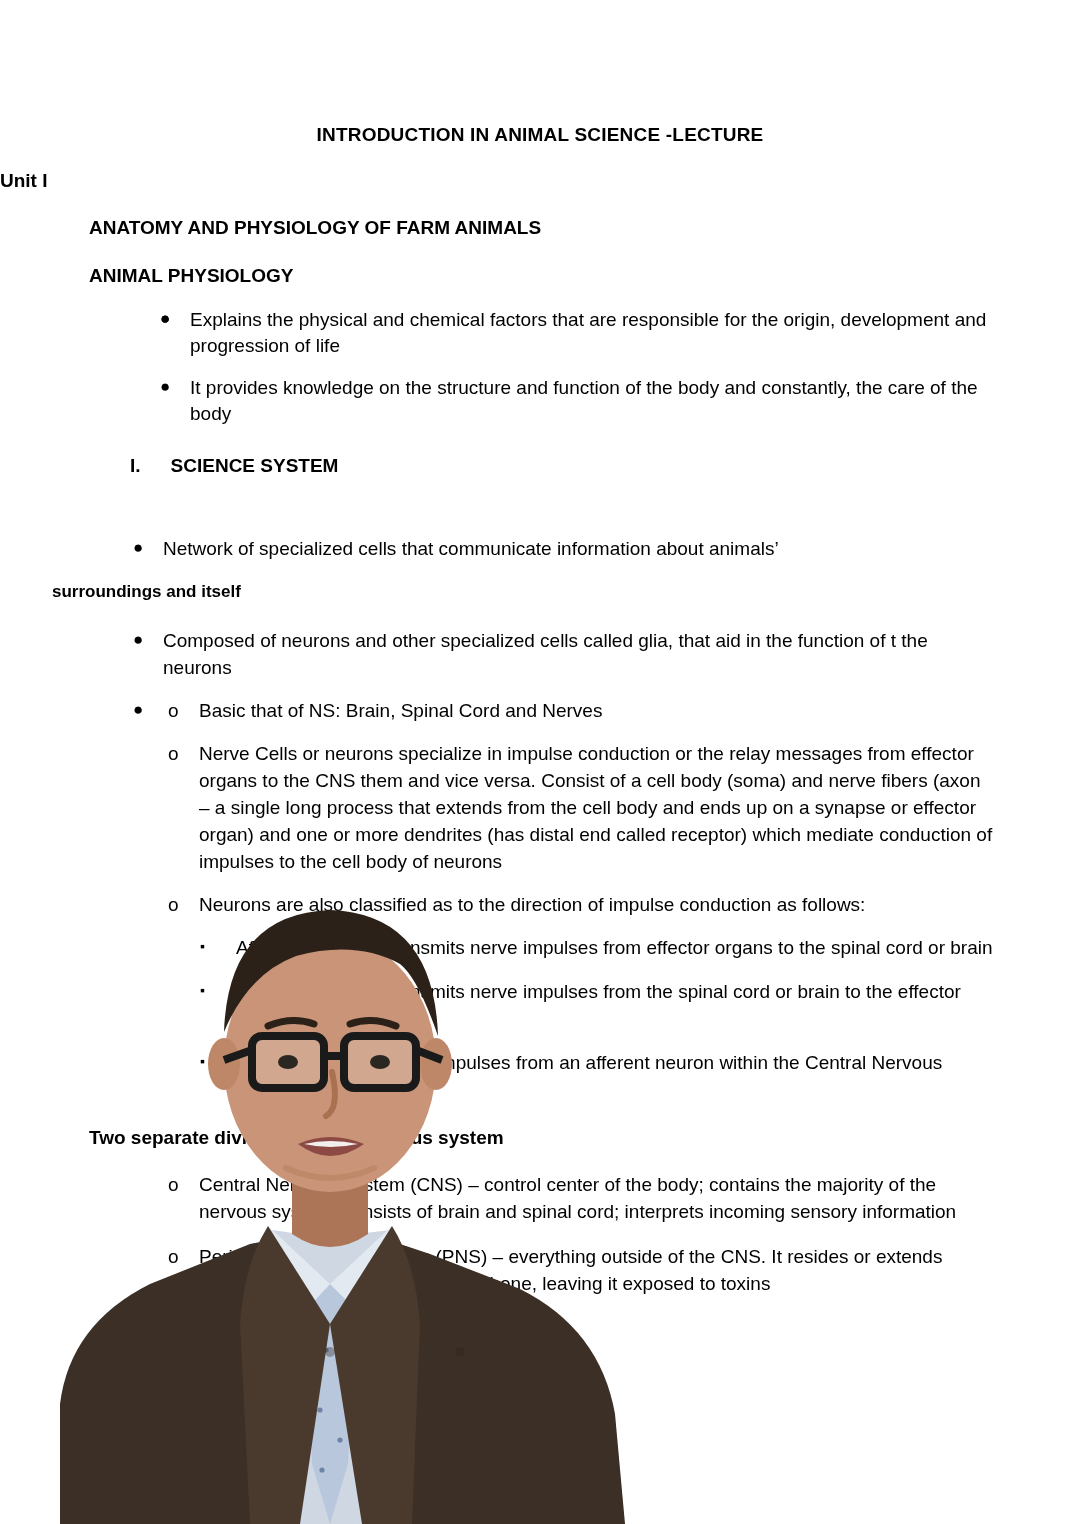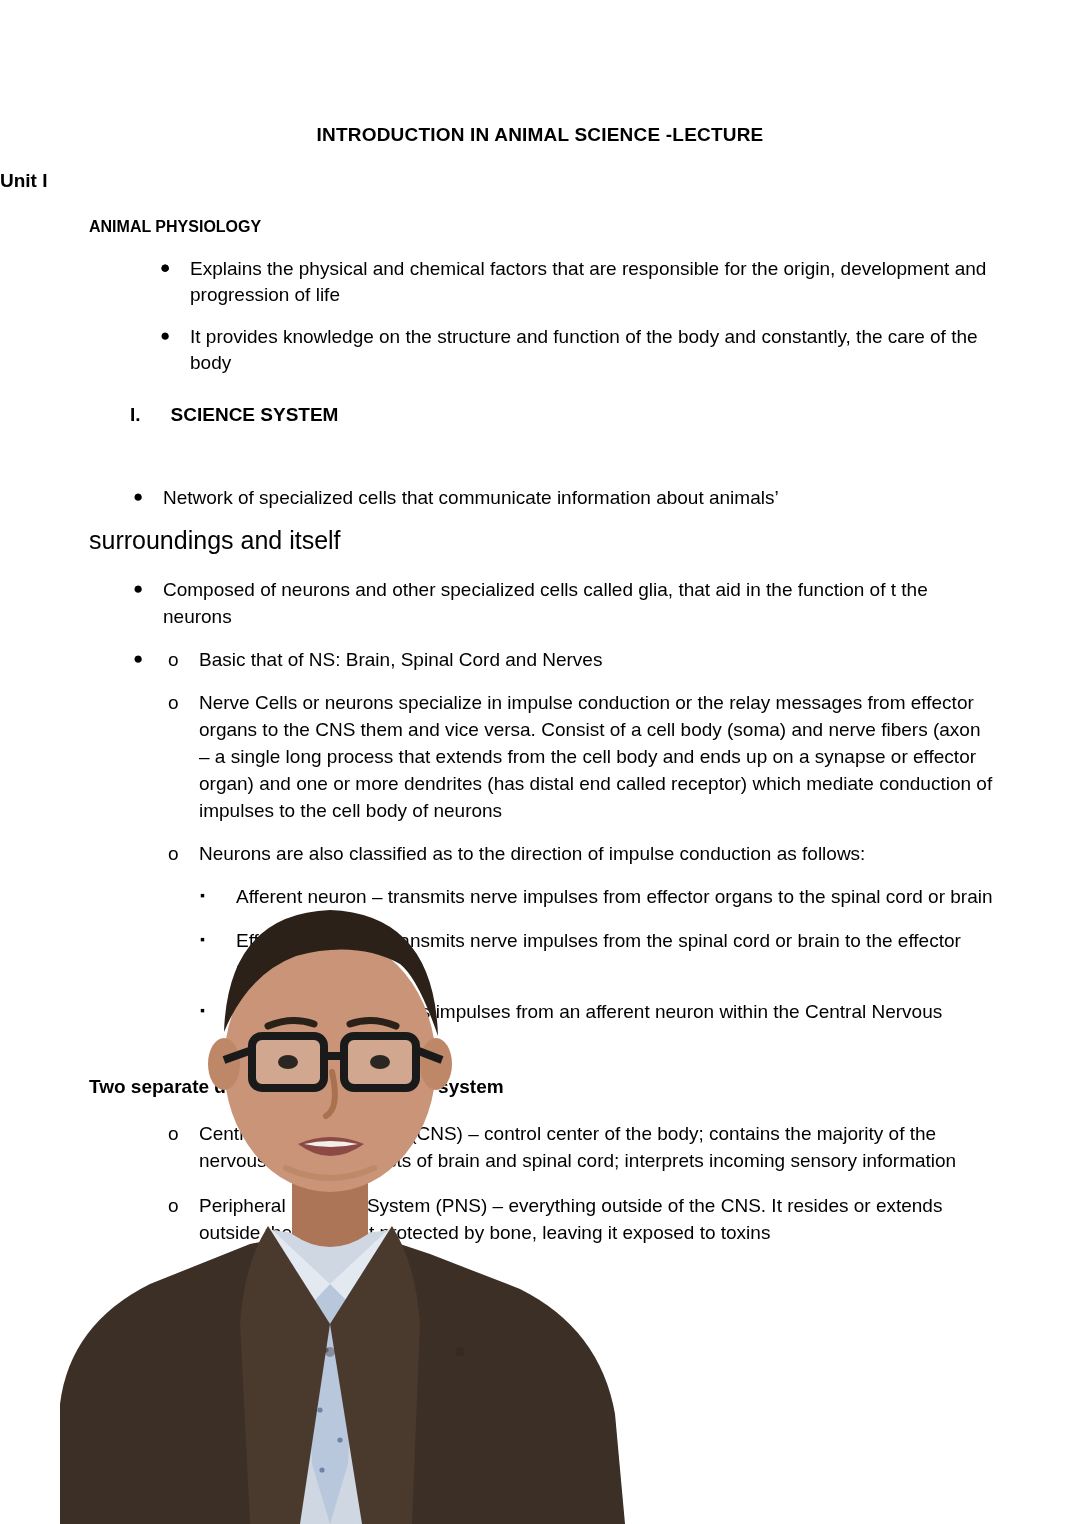--- a/index.html
+++ b/index.html
@@ -43,21 +43,21 @@
     margin-top: 24px;
   }
   .h-left {
     font-weight: bold;
     font-size: 19px;
     margin-left: 89px;
     margin-top: 25px;
   }
   .h-left2 {
     font-weight: bold;
-    font-size: 16px;
+    font-size: 19px;
     margin-left: 89px;
     margin-top: 26px;
   }
   ul.lvl1 {
     list-style: none;
     margin: 20px 0 0 0;
     padding: 0;
   }
   ul.lvl1 > li {
     position: relative;
@@ -98,24 +98,25 @@
     padding-left: 30px;
   }
   ul.lvl1b > li .dot {
     position: absolute;
     left: 0;
     top: -1px;
     font-size: 17px;
     line-height: 27px;
   }
   .plainline {
-    font-size: 25px;
-    margin-left: 89px;
+    font-size: 17px;
+    margin-left: 52px;
     margin-top: 16px;
     line-height: 27px;
+    font-weight: bold;
   }
   ul.lvl2 {
     list-style: none;
     margin: 16px 0 0 0;
     padding: 0;
   }
   ul.lvl2 > li {
     position: relative;
     font-size: 19px;
     line-height: 27px;
@@ -192,20 +193,21 @@
 </head>
 <body>
 
 <div class="page">
 
   <div class="doc">
 
     <div class="title">INTRODUCTION IN ANIMAL SCIENCE -LECTURE</div>
     <div class="subtitle">Unit I</div>
 
+    <div class="h-left">ANATOMY AND PHYSIOLOGY OF FARM ANIMALS</div>
     <div class="h-left2">ANIMAL PHYSIOLOGY</div>
 
     <ul class="lvl1">
       <li><span class="dot">●</span></li>
       <li><span class="dot">●</span><span>Explains the physical and chemical factors that are responsible for the origin, development and progression of life</span></li>
       <li><span class="dot">●</span><span>It provides knowledge on the structure and function of the body and constantly, the care of the body</span></li>
     </ul>
 
     <div class="roman">
       <span>I.</span>

